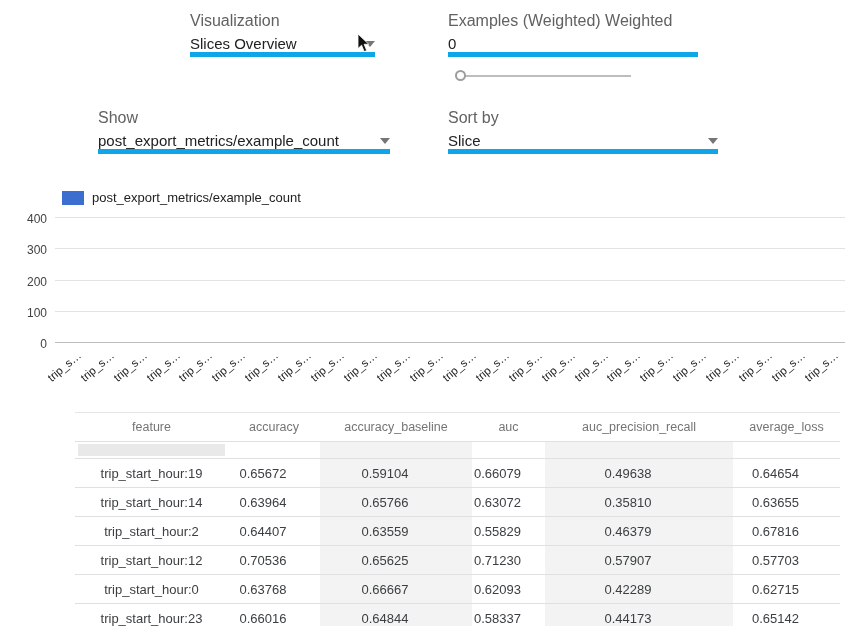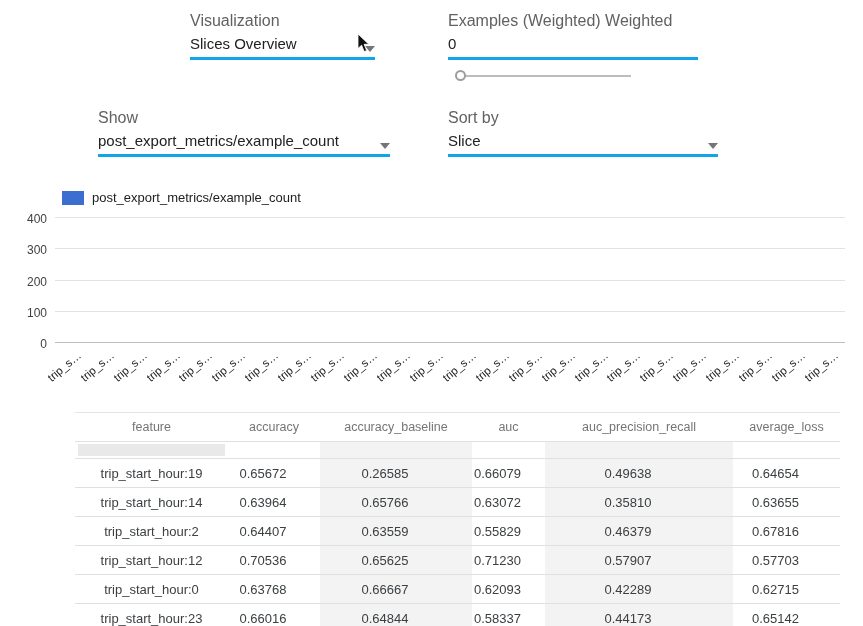--- a/index.html
+++ b/index.html
@@ -2,22 +2,22 @@
 <html><head>
 <meta charset="utf-8">
 <style>
   * { margin:0; padding:0; box-sizing:border-box; }
   html,body { width:863px; height:626px; background:#fff; overflow:hidden;
     font-family:"Liberation Sans","DejaVu Sans",sans-serif; }
 
   
   .field { position:absolute; }
   .ctrl-label { font-size:16px; color:#616161; margin-bottom:5px; }
-  .ctrl-value-row { display:flex; align-items:flex-end; justify-content:space-between;
-    border-bottom:3px solid #0ea5e9; padding-bottom:5px; }
+  .ctrl-value-row { display:flex; align-items:center; justify-content:space-between;
+    border-bottom:5px solid #0ea5e9; }
   .ctrl-value { font-size:15px; color:#212121; white-space:nowrap; }
   .dd-arrow { width:0; height:0; border-left:5px solid transparent;
     border-right:5px solid transparent; border-top:6px solid #757575; margin-left:6px; }
 
   
   .slider { position:absolute; left:455px; top:69px; width:176px; height:14px; }
   .slider-track { position:absolute; left:0; right:0; top:6px; height:2px; background:#bdbdbd; }
   .slider-thumb { position:absolute; left:0; top:1px; width:11px; height:11px;
     border:2px solid #9e9e9e; border-radius:50%; background:#fff; }
 
@@ -293,21 +293,21 @@
           <td class="stripe"></td>
           <td></td>
           <td class="stripe"></td>
           <td></td>
         </tr>
     </thead>
     <tbody>
         <tr>
           <td class="feature">trip_start_hour:19</td>
           <td class="num">0.65672</td>
-          <td class="num stripe">0.26585</td>
+          <td class="num stripe">0.59104</td>
           <td class="num">0.66079</td>
           <td class="num stripe">0.49638</td>
           <td class="num">0.64654</td>
         </tr>
         <tr>
           <td class="feature">trip_start_hour:14</td>
           <td class="num">0.63964</td>
           <td class="num stripe">0.65766</td>
           <td class="num">0.63072</td>
           <td class="num stripe">0.35810</td>

